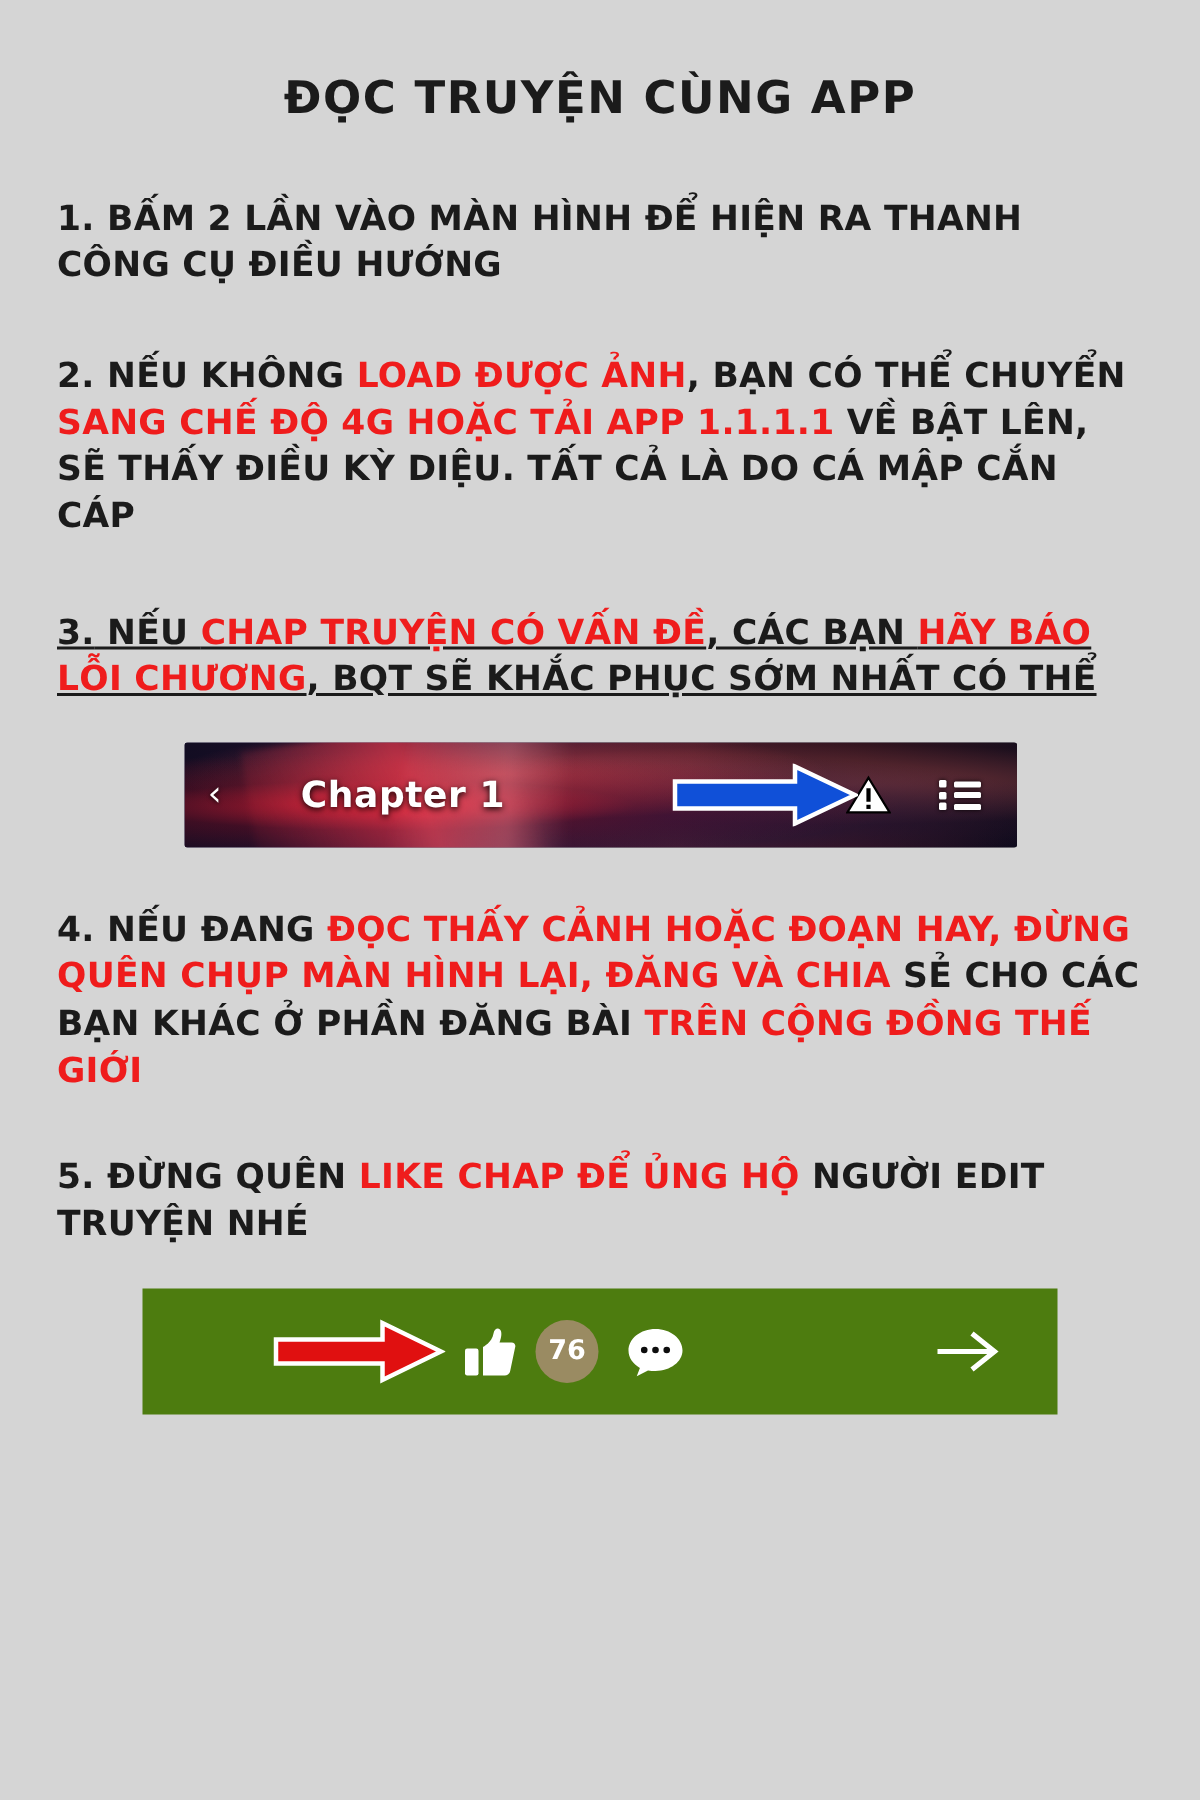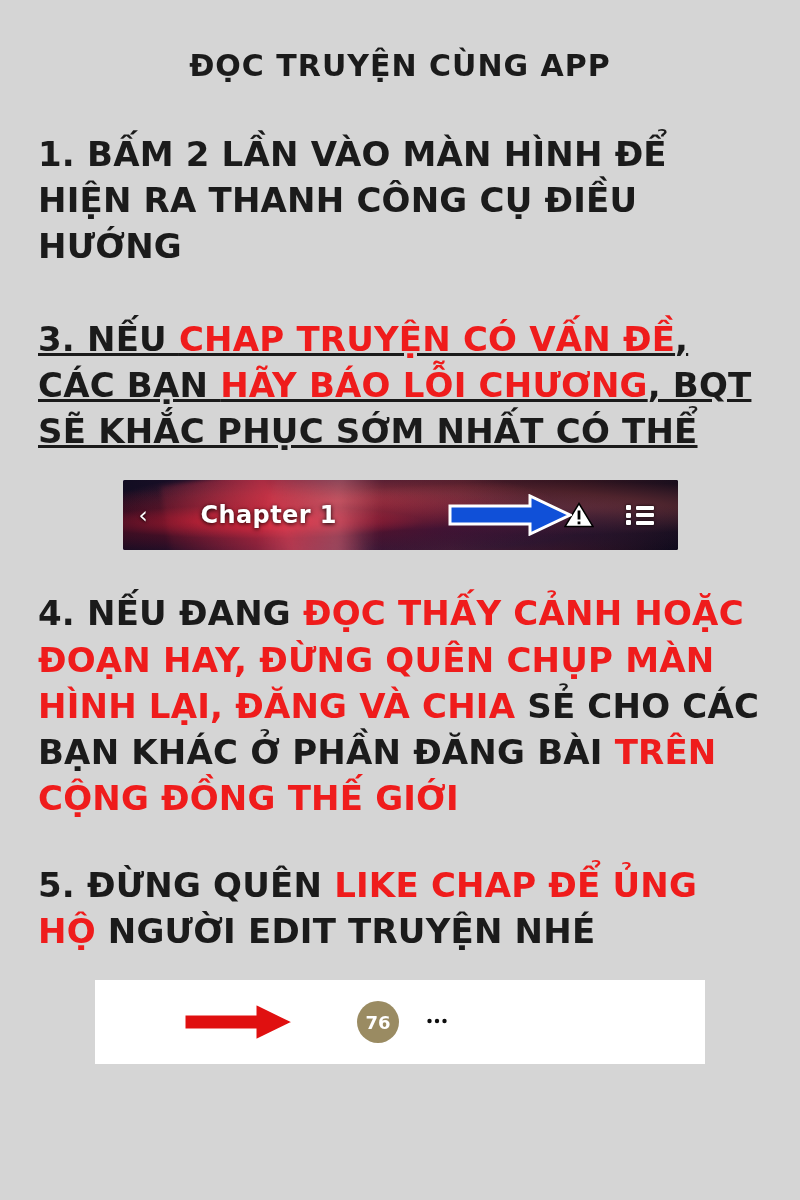--- a/index.html
+++ b/index.html
@@ -23,21 +23,21 @@
   .title {
     text-align: center;
     font-size: 30px;
     font-weight: bold;
     letter-spacing: 1px;
     color: #1b1b1b;
     padding-top: 48px;
     text-transform: uppercase;
   }
   .block {
-    font-size: 34px;
+    font-size: 23px;
     font-weight: bold;
     line-height: 1.36;
     color: #1b1b1b;
     letter-spacing: 0.2px;
     text-transform: uppercase;
   }
   .b1 { margin-top: 48px; }
   .b2 { margin-top: 42px; }
   .b3 { margin-top: 46px; text-decoration: underline; }
   .b4 { margin-top: 40px; }
@@ -153,21 +153,21 @@
     width: 124px;
     height: 42px;
   }
 
   
   .action-bar {
     position: relative;
     width: 610px;
     height: 84px;
     margin: 26px auto 0 auto;
-    background: #ffffff;
+    background: #4d7c0f;
     text-decoration: underline;
   }
   .action-bar .red-arrow {
     position: absolute;
     left: 86px;
     top: 50%;
     transform: translateY(-50%);
     width: 116px;
     height: 48px;
   }
@@ -216,20 +216,23 @@
 <body>
 
 <div class="page">
 
   <div class="title">ĐỌC TRUYỆN CÙNG APP</div>
 
   <div class="block b1">
     <span>1.</span><span> BẤM 2 LẦN VÀO MÀN HÌNH ĐỂ HIỆN RA THANH CÔNG CỤ ĐIỀU HƯỚNG</span>
   </div>
 
+  <div class="block b2">
+    <span>2.</span><span> NẾU KHÔNG </span><span class="red">LOAD ĐƯỢC ẢNH</span><span>, BẠN CÓ THỂ CHUYỂN </span><span class="red">SANG CHẾ ĐỘ 4G HOẶC TẢI APP 1.1.1.1</span><span> VỀ BẬT LÊN, SẼ THẤY ĐIỀU KỲ DIỆU. TẤT CẢ LÀ DO CÁ MẬP CẮN CÁP</span>
+  </div>
 
   <div class="block b3">
     <span>3.</span><span> NẾU </span><span class="red">CHAP TRUYỆN CÓ VẤN ĐỀ</span><span>, CÁC BẠN </span><span class="red">HÃY BÁO LỖI CHƯƠNG</span><span>, BQT SẼ KHẮC PHỤC SỚM NHẤT CÓ THỂ</span>
   </div>
 
   <div class="chapter-bar">
     <div class="art"></div>
     <div class="streak"></div>
     <div class="streak2"></div>
 

